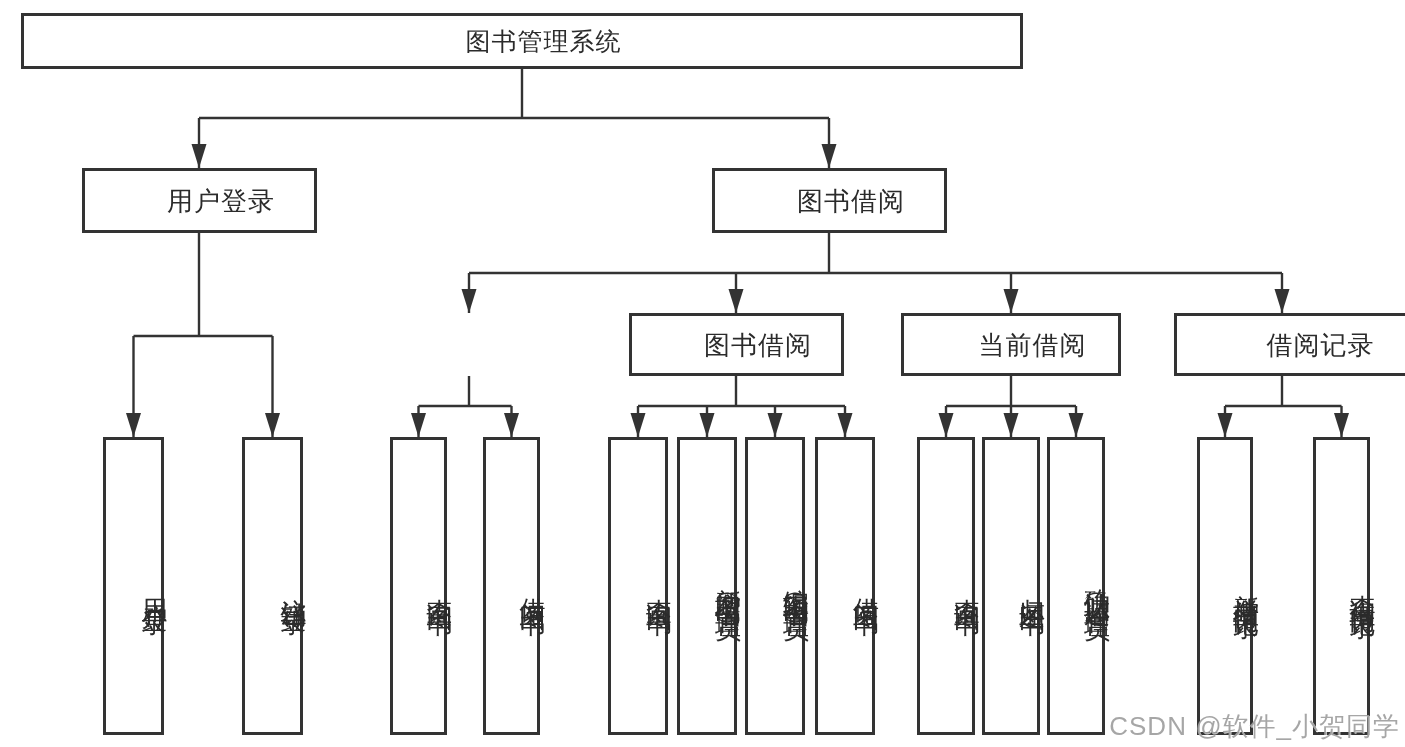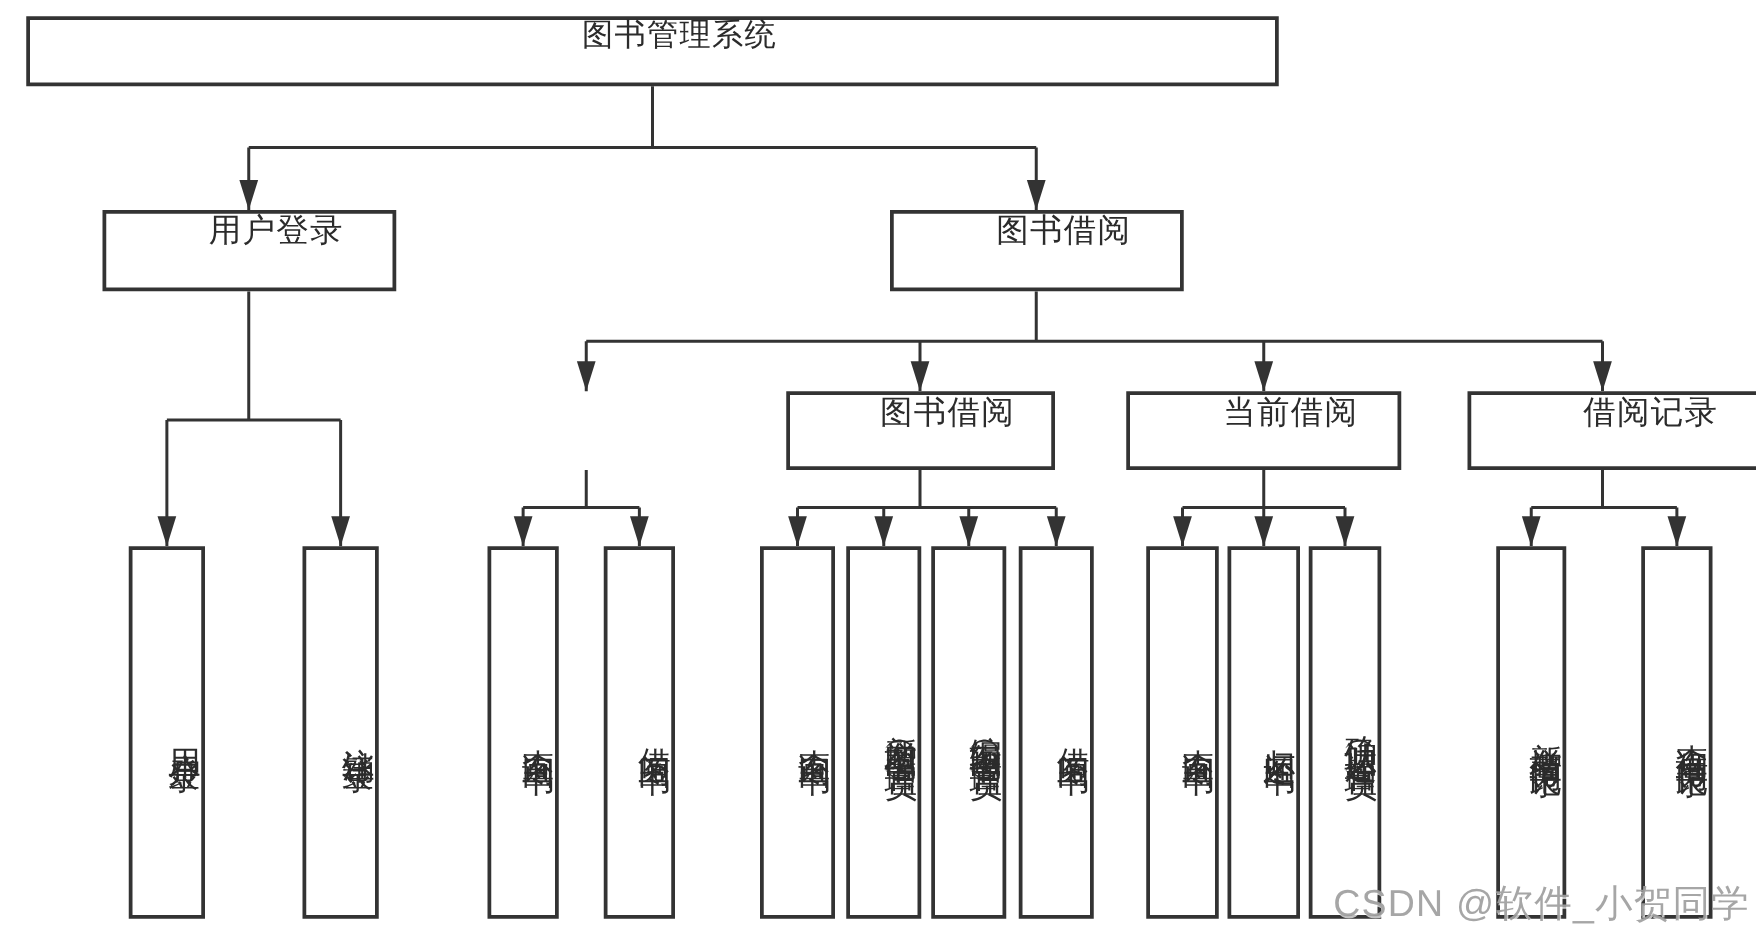--- a/index.html
+++ b/index.html
@@ -3,32 +3,32 @@
 <meta charset="utf-8">
 <style>
   html,body{margin:0;padding:0;background:#fff;}
   .stage{
     position:relative;width:1405px;height:747px;background:#ffffff;
     font-family:"Liberation Sans",sans-serif;color:#2b2b2b;overflow:hidden;
   }
   .wires{position:absolute;left:0;top:0;}
   .box{
     position:absolute;box-sizing:border-box;border:3px solid #333333;background:#ffffff;
-    display:flex;justify-content:center;text-align:center;padding-left:43px;
+    display:flex;align-items:center;justify-content:center;text-align:center;padding-left:43px;
   }
   .hlabel{font-size:26px;letter-spacing:1px;line-height:1;color:#2b2b2b;white-space:nowrap;}
   .root .hlabel{font-size:25px;}
   .leaf{
     writing-mode:vertical-rl;
   }
   .leaf .vlabel{
     font-size:26px;line-height:1;letter-spacing:4px;color:#2b2b2b;
   }
   .watermark{
-    position:absolute;right:5px;bottom:3px;font-size:30px;letter-spacing:1px;
+    position:absolute;right:5px;bottom:3px;font-size:26px;letter-spacing:1px;
     color:rgba(158,158,158,0.92);text-shadow:1px 1px 0 rgba(255,255,255,0.7);
     z-index:6;white-space:nowrap;margin-top:35px;
   }
   .box{z-index:2;}
 </style>
 </head>
 <body>
 
 <div class="stage">
 

